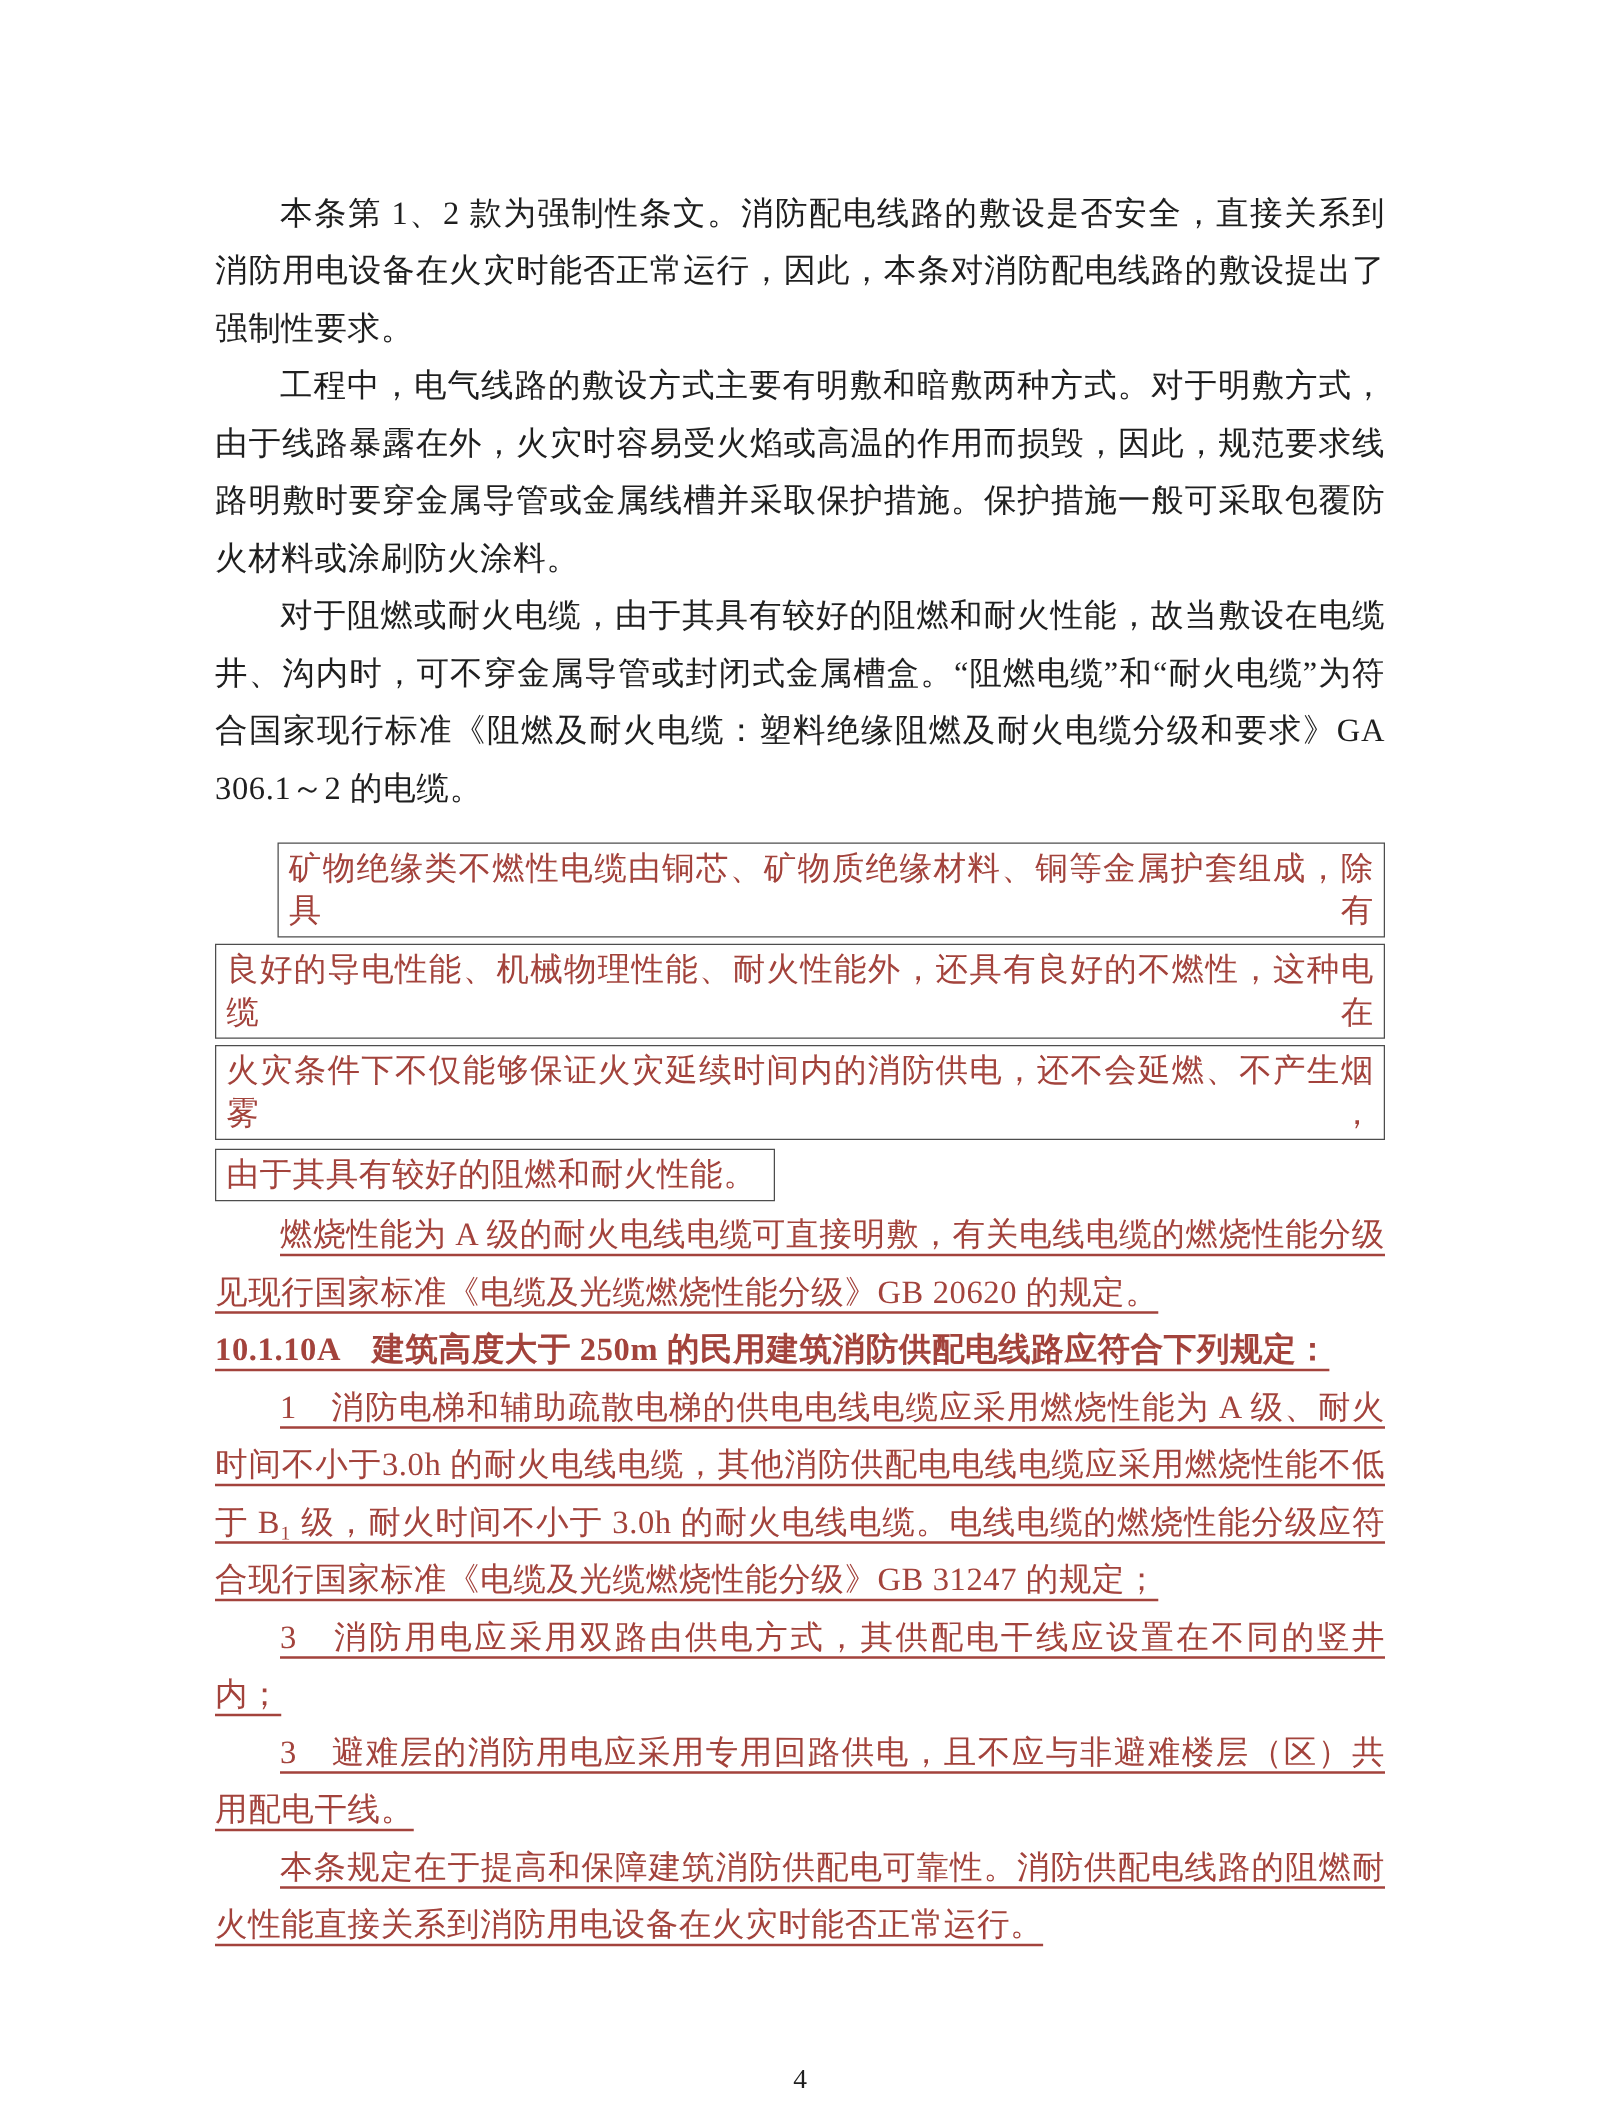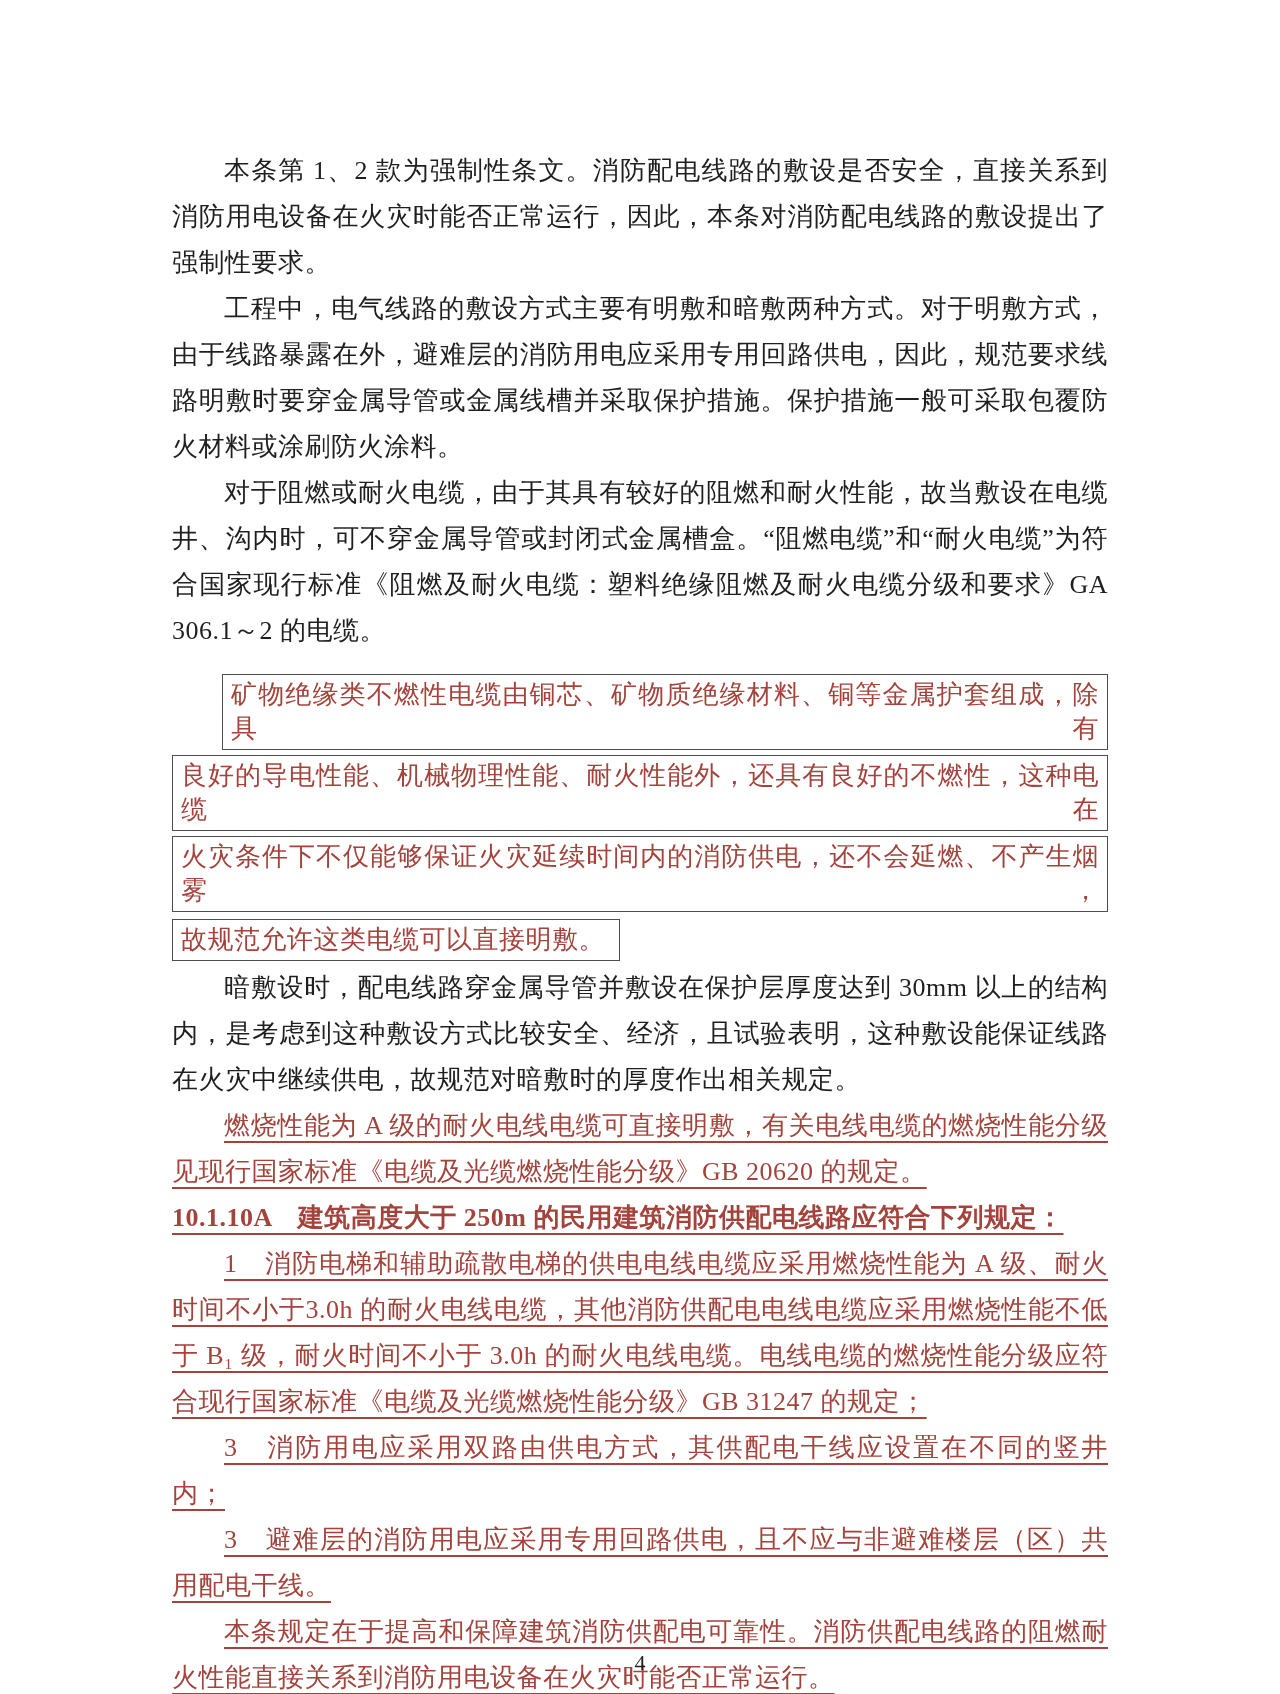--- a/index.html
+++ b/index.html
@@ -76,32 +76,31 @@
   }
 </style>
 </head>
 <body>
 
 <div class="page">
   <div class="content">
 
     <p class="blk indent black-text">本条第 1、2 款为强制性条文。消防配电线路的敷设是否安全，直接关系到消防用电设备在火灾时能否正常运行，因此，本条对消防配电线路的敷设提出了强制性要求。</p>
 
-    <p class="blk indent black-text">工程中，电气线路的敷设方式主要有明敷和暗敷两种方式。对于明敷方式，由于线路暴露在外，避难层的消防用电应采用专用回路供电，因此，规范要求线路明敷时要穿金属导管或金属线槽并采取保护措施。保护措施一般可采取包覆防火材料或涂刷防火涂料。</p>
+    <p class="blk indent black-text">工程中，电气线路的敷设方式主要有明敷和暗敷两种方式。对于明敷方式，由于线路暴露在外，火灾时容易受火焰或高温的作用而损毁，因此，规范要求线路明敷时要穿金属导管或金属线槽并采取保护措施。保护措施一般可采取包覆防火材料或涂刷防火涂料。</p>
 
     <p class="blk indent black-text">对于阻燃或耐火电缆，由于其具有较好的阻燃和耐火性能，故当敷设在电缆井、沟内时，可不穿金属导管或封闭式金属槽盒。“阻燃电缆”和“耐火电缆”为符合国家现行标准《阻燃及耐火电缆：塑料绝缘阻燃及耐火电缆分级和要求》GA 306.1～2 的电缆。</p>
 
     <div class="boxed-group">
       <div class="boxline first">矿物绝缘类不燃性电缆由铜芯、矿物质绝缘材料、铜等金属护套组成，除具有</div>
       <div class="boxline">良好的导电性能、机械物理性能、耐火性能外，还具有良好的不燃性，这种电缆在</div>
       <div class="boxline">火灾条件下不仅能够保证火灾延续时间内的消防供电，还不会延燃、不产生烟雾，</div>
-      <div class="boxline last">故规范允许这类电缆可以直接明敷。</div>
+      <div class="boxline last">由于其具有较好的阻燃和耐火性能。</div>
     </div>
 
-    <p class="blk indent black-text">暗敷设时，配电线路穿金属导管并敷设在保护层厚度达到 30mm 以上的结构内，是考虑到这种敷设方式比较安全、经济，且试验表明，这种敷设能保证线路在火灾中继续供电，故规范对暗敷时的厚度作出相关规定。</p>
 
     <p class="blk indent red-text u">燃烧性能为 A 级的耐火电线电缆可直接明敷，有关电线电缆的燃烧性能分级见现行国家标准《电缆及光缆燃烧性能分级》GB 20620 的规定。</p>
 
     <p class="blk red-text u bold">10.1.10A　建筑高度大于 250m 的民用建筑消防供配电线路应符合下列规定：</p>
 
     <p class="blk indent red-text u">1　消防电梯和辅助疏散电梯的供电电线电缆应采用燃烧性能为 A 级、耐火时间不小于3.0h 的耐火电线电缆，其他消防供配电电线电缆应采用燃烧性能不低于 B₁ 级，耐火时间不小于 3.0h 的耐火电线电缆。电线电缆的燃烧性能分级应符合现行国家标准《电缆及光缆燃烧性能分级》GB 31247 的规定；</p>
 
     <p class="blk indent red-text u">3　消防用电应采用双路由供电方式，其供配电干线应设置在不同的竖井内；</p>
 
     <p class="blk indent red-text u">3　避难层的消防用电应采用专用回路供电，且不应与非避难楼层（区）共用配电干线。</p>

